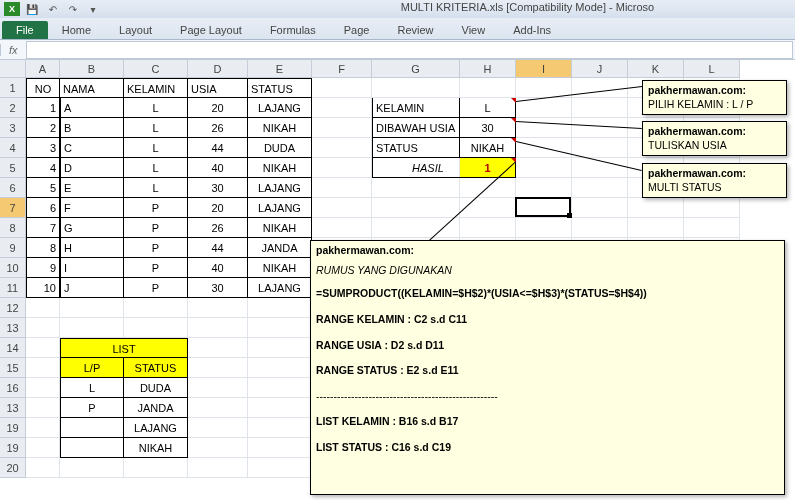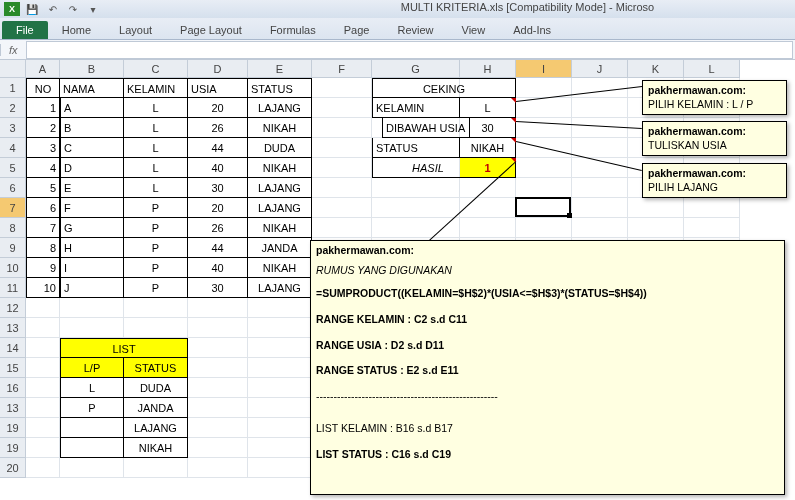--- a/index.html
+++ b/index.html
@@ -412,24 +412,23 @@
         <div class="gcell right bl bb br" style="left: 0px; top: 180px; width: 34px; height: 20px; line-height: 16px;">9</div>
         <div class="gcell bl bb br" style="left: 34px; top: 180px; width: 64px; height: 20px; line-height: 16px;">I</div>
         <div class="gcell center bb br" style="left: 98px; top: 180px; width: 64px; height: 20px; line-height: 16px;">P</div>
         <div class="gcell center bb br" style="left: 162px; top: 180px; width: 60px; height: 20px; line-height: 16px;">40</div>
         <div class="gcell center bb br" style="left: 222px; top: 180px; width: 64px; height: 20px; line-height: 16px;">NIKAH</div>
         <div class="gcell right bl bb br" style="left: 0px; top: 200px; width: 34px; height: 20px; line-height: 16px;">10</div>
         <div class="gcell bl bb br" style="left: 34px; top: 200px; width: 64px; height: 20px; line-height: 16px;">J</div>
         <div class="gcell center bb br" style="left: 98px; top: 200px; width: 64px; height: 20px; line-height: 16px;">P</div>
         <div class="gcell center bb br" style="left: 162px; top: 200px; width: 60px; height: 20px; line-height: 16px;">30</div>
         <div class="gcell center bb br" style="left: 222px; top: 200px; width: 64px; height: 20px; line-height: 16px;">LAJANG</div>
-        <div class="gcell bold center bt bl bb br" style="left: 346px; top: 0px; width: 144px; height: 20px; line-height: 16px;">CEKING</div>
         <div class="gcell bold bl bb br" style="left: 346px; top: 20px; width: 88px; height: 20px; line-height: 16px;">KELAMIN</div>
         <div class="gcell center bb br" style="left: 434px; top: 20px; width: 56px; height: 20px; line-height: 16px;">L</div>
-        <div class="gcell bold bl bb br" style="left: 356px; top: 40px; width: 88px; height: 20px; line-height: 16px;">DIBAWAH USIA</div>
+        <div class="gcell bold bl bb br" style="left: 346px; top: 40px; width: 88px; height: 20px; line-height: 16px;">DIBAWAH USIA</div>
         <div class="gcell center bb br" style="left: 434px; top: 40px; width: 56px; height: 20px; line-height: 16px;">30</div>
         <div class="gcell bold bl bb br" style="left: 346px; top: 60px; width: 88px; height: 20px; line-height: 16px;">STATUS</div>
         <div class="gcell center bb br" style="left: 434px; top: 60px; width: 56px; height: 20px; line-height: 16px;">NIKAH</div>
         <div class="gcell bold italic center bl bb br" style="left: 346px; top: 80px; width: 112px; height: 20px; line-height: 16px;">HASIL</div>
         <div class="gcell center red yellow bb br" style="left: 434px; top: 80px; width: 56px; height: 20px; line-height: 16px;">1</div>
         <div class="red-tri" style="left: 485px; top: 20px;"></div>
         <div class="red-tri" style="left: 485px; top: 40px;"></div>
         <div class="red-tri" style="left: 485px; top: 60px;"></div>
         <div class="red-tri" style="left: 485px; top: 80px;"></div>
         <div class="gcell bold center yellow bt bl bb br" style="left: 34px; top: 260px; width: 128px; height: 20px; line-height: 16px;">LIST</div>
@@ -452,25 +451,25 @@
   </div>
 </div>
 
 <div class="comment" style="left:642px;top:80px;width:145px">
   <b>pakhermawan.com:</b><span>PILIH KELAMIN : L / P</span>
 </div>
 <div class="comment" style="left:642px;top:121px;width:145px">
   <b>pakhermawan.com:</b><span>TULISKAN USIA</span>
 </div>
 <div class="comment" style="left:642px;top:163px;width:145px">
-  <b>pakhermawan.com:</b><span>PILIH LAJANG</span>
+  <b>pakhermawan.com:</b><span>MULTI STATUS</span>
 </div>
 <div class="comment" style="left:310px;top:240px;width:475px;height:255px">
   <b>pakhermawan.com:</b>
   <div style="font-style:italic;margin-top:6px">RUMUS YANG DIGUNAKAN</div>
   <div style="font-weight:bold;margin-top:10px">=SUMPRODUCT((KELAMIN=$H$2)*(USIA&lt;=$H$3)*(STATUS=$H$4))</div>
   <div style="font-weight:bold;margin-top:12px">RANGE KELAMIN : C2 s.d C11</div>
   <div style="font-weight:bold;margin-top:12px">RANGE USIA : D2 s.d D11</div>
   <div style="font-weight:bold;margin-top:12px">RANGE STATUS : E2 s.d E11</div>
   <div style="margin-top:12px">----------------------------------------------------</div>
-  <div style="font-weight:normal;margin-top:19px">LIST KELAMIN : B16 s.d B17</div>
+  <div style="font-weight:bold;margin-top:12px">LIST KELAMIN : B16 s.d B17</div>
   <div style="font-weight:bold;margin-top:12px">LIST STATUS : C16 s.d C19</div>
 </div>
 
 </body></html>

